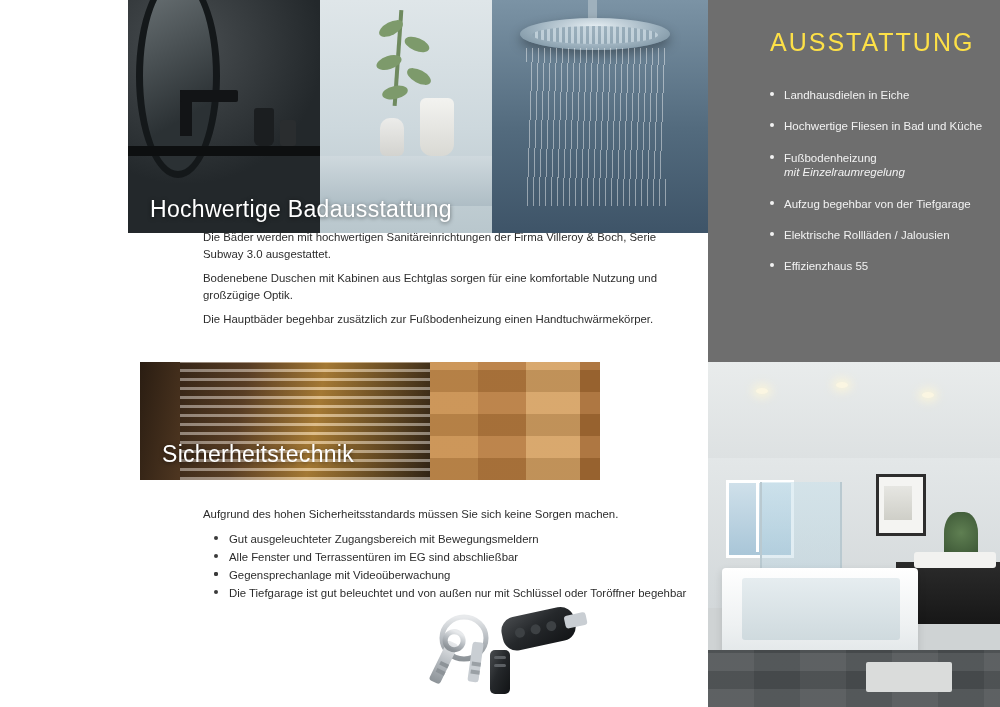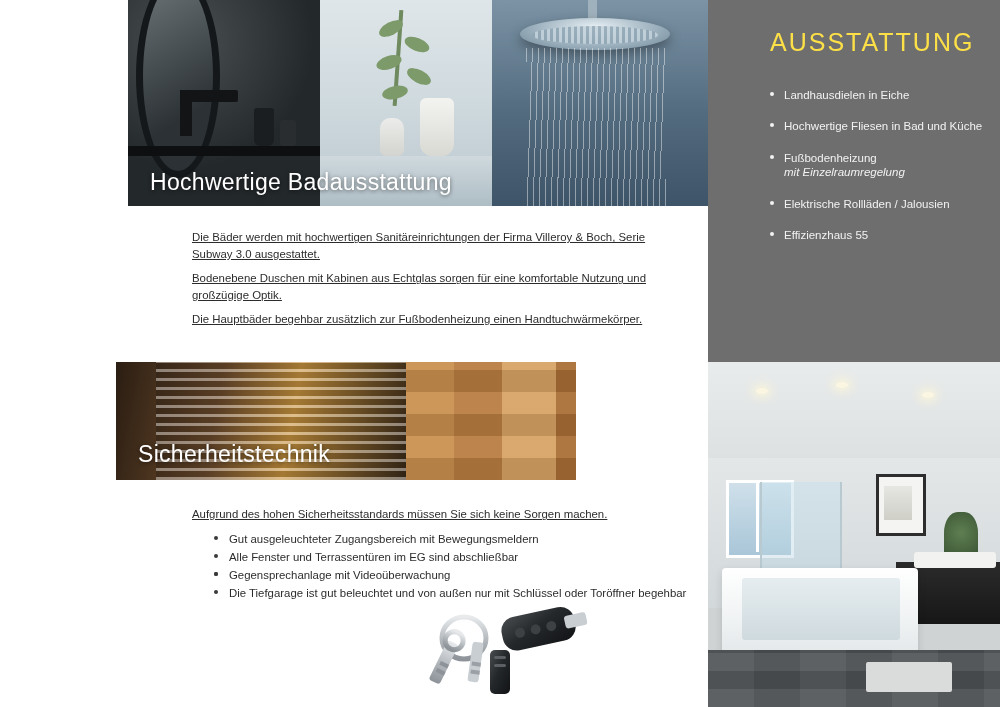--- a/index.html
+++ b/index.html
@@ -87,27 +87,27 @@
     height: 707px;
     background: #ffffff;
   }
 
   
   #banner-bath {
     position: absolute;
     left: 128px;
     top: 0;
     width: 580px;
-    height: 206px;
+    height: 233px;
     overflow: hidden;
     background: #2e3438;
   }
   #banner-security {
     position: absolute;
-    left: 116px;
+    left: 140px;
     top: 362px;
     width: 460px;
     height: 118px;
     overflow: hidden;
     background: #c2410c;
   }
   .banner-caption {
     position: absolute;
     left: 22px;
     bottom: 10px;
@@ -115,26 +115,25 @@
     font-size: 23px;
     font-weight: 400;
     letter-spacing: 0.3px;
     text-shadow: 0 1px 4px rgba(0,0,0,.55);
   }
   #banner-security .banner-caption { bottom: 12px; }
 
   
   .body-text {
     position: absolute;
-    left: 192px;
+    left: 203px;
     width: 490px;
     font-size: 11.4px;
     line-height: 1.45;
     color: #2c2c2c;
-    text-decoration: underline;
   }
   #bath-p1 { top: 218px; }
   #bath-p2 { top: 259px; }
   #bath-p3 { top: 300px; }
 
   #security-intro { top: 495px; }
 
   #security-list {
     position: absolute;
     left: 203px;
@@ -431,20 +430,24 @@
         <span class="bullet"></span>
         <span>Hochwertige Fliesen in Bad und Küche</span>
       </li>
       <li>
         <span class="bullet"></span>
         <span>Fußbodenheizung</span>
         <span class="feat-line2">mit Einzelraumregelung</span>
       </li>
       <li>
         <span class="bullet"></span>
+        <span>Aufzug begehbar von der Tiefgarage</span>
+      </li>
+      <li>
+        <span class="bullet"></span>
         <span>Elektrische Rollläden / Jalousien</span>
       </li>
       <li>
         <span class="bullet"></span>
         <span>Effizienzhaus 55</span>
       </li>
     </ul>
   </div>
 
   <div id="bathroom-photo">

